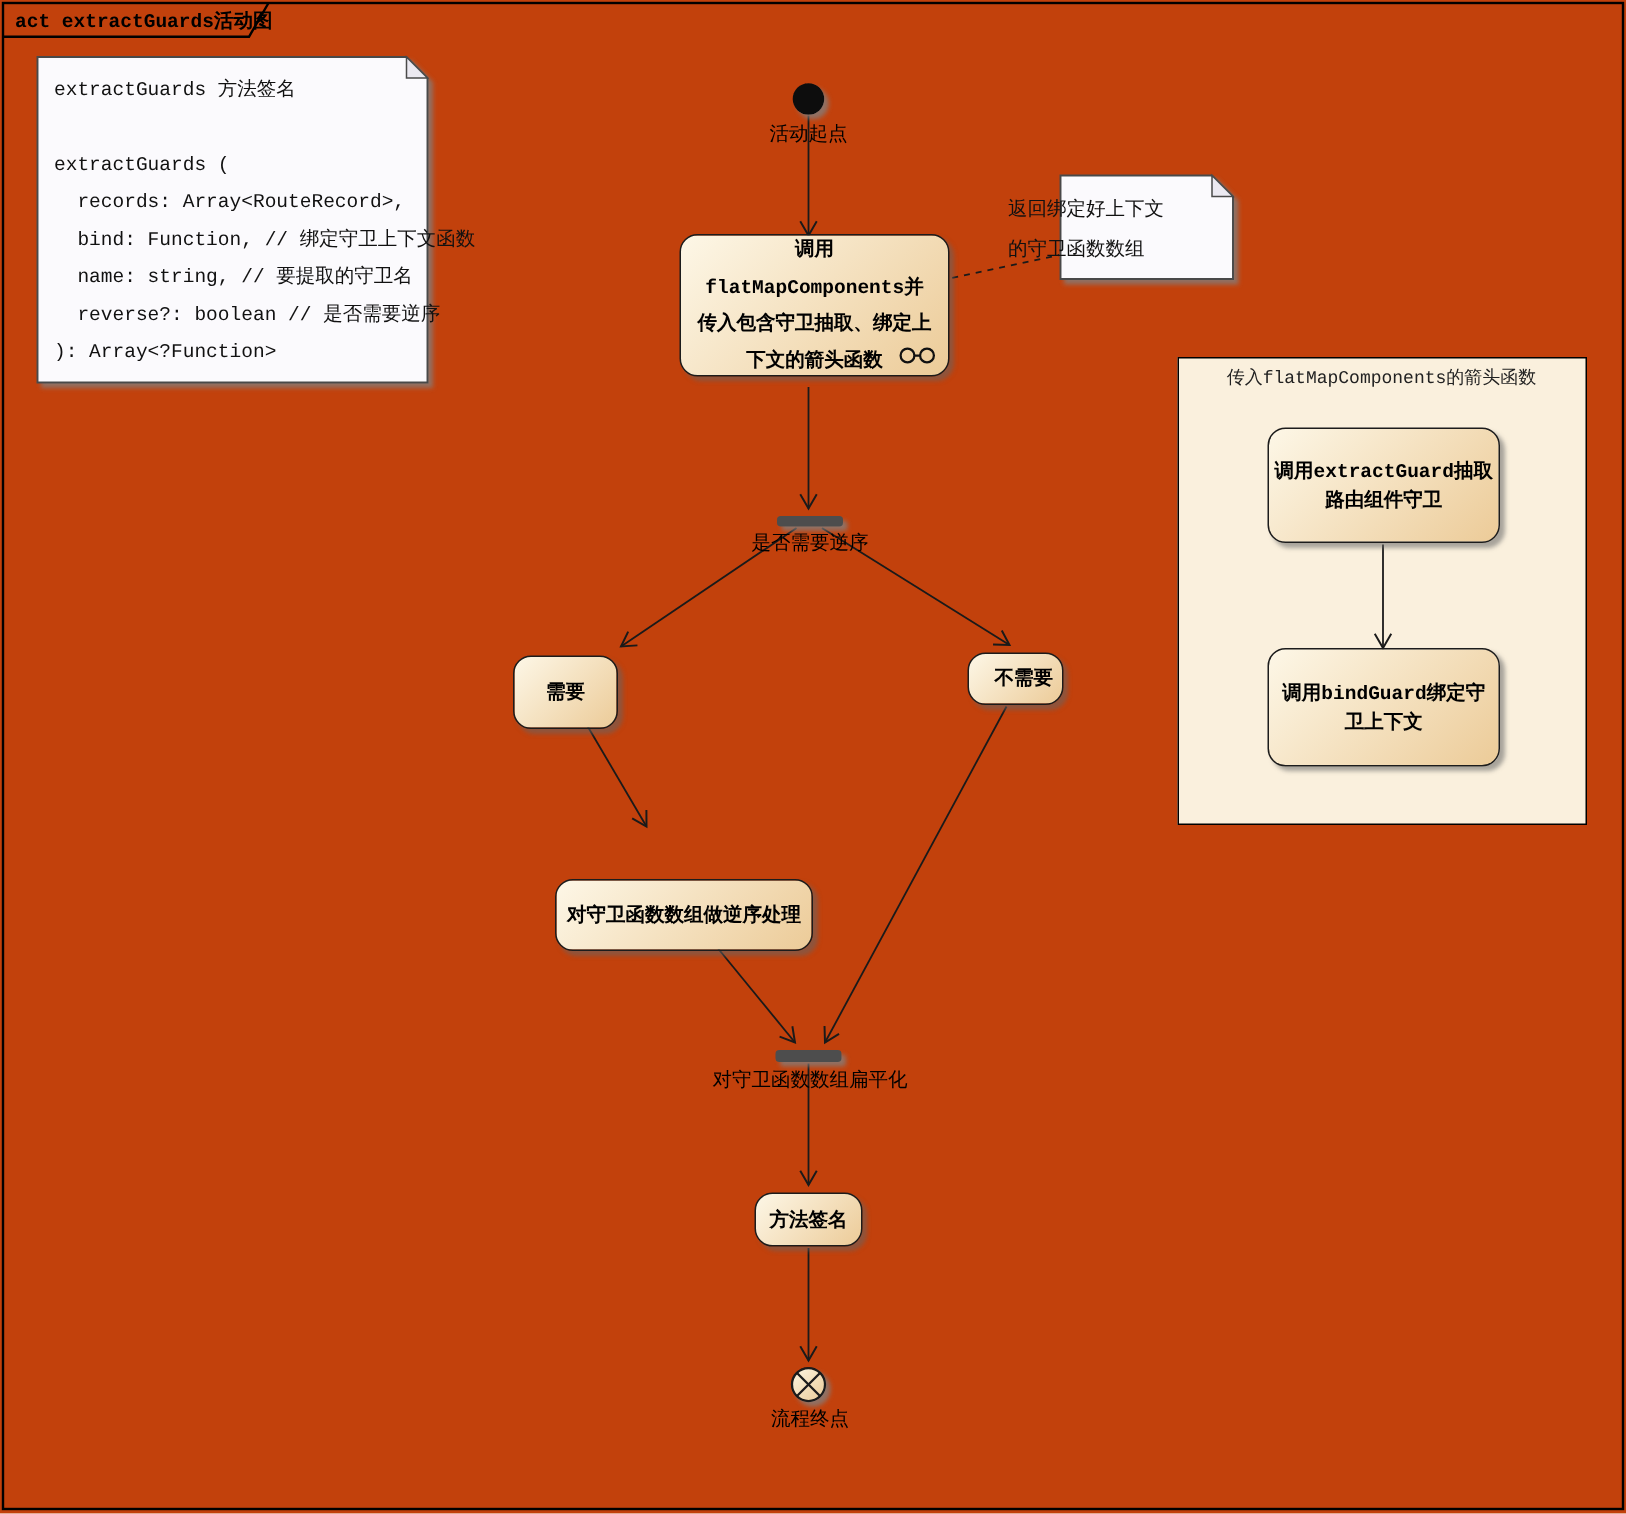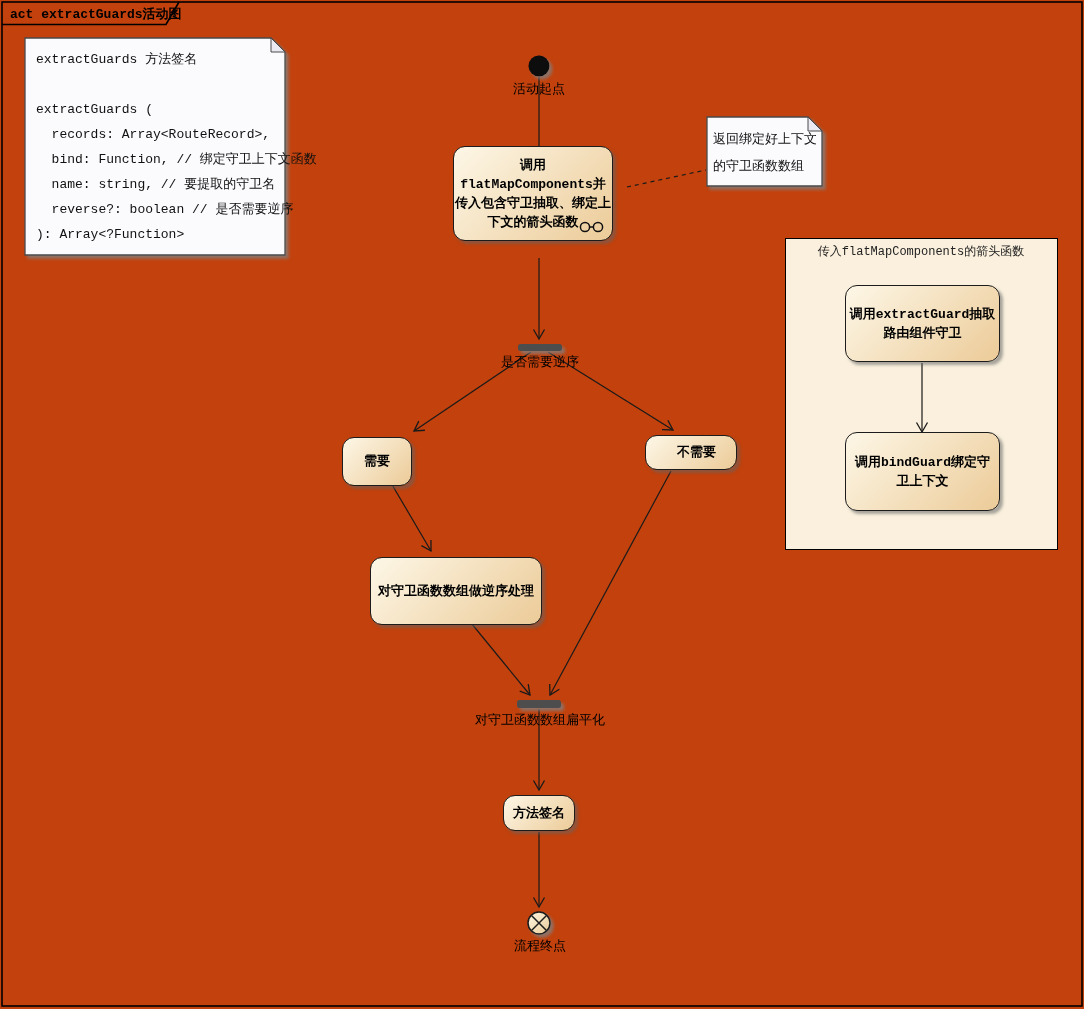--- a/index.html
+++ b/index.html
@@ -107,49 +107,49 @@
     <div>extractGuards 方法签名</div>
     <div></div>
     <div>extractGuards (</div>
     <div>  records: Array&lt;RouteRecord&gt;,</div>
     <div>  bind: Function, // 绑定守卫上下文函数</div>
     <div>  name: string, // 要提取的守卫名</div>
     <div>  reverse?: boolean // 是否需要逆序</div>
     <div>): Array&lt;?Function&gt;</div>
   </div>
 
-  <div class="note-text small" style="left:713px; top:126px;">
+  <div class="note-text small" style="left:672px; top:126px;">
     <div>返回绑定好上下文</div>
     <div>的守卫函数数组</div>
   </div>
 
   <div class="lbl" style="left:539px; top:80px;">活动起点</div>
 
-  <div class="activity" style="left:453px; top:146px; width:160px; height:95px;">
+  <div class="activity" style="left:453px; top:156px; width:180px; height:95px;justify-content:space-between;">
     <span>调用</span>
     <span>flatMapComponents并</span>
     <span>传入包含守卫抽取、绑定上</span>
     <span>下文的箭头函数</span>
     <svg class="link-badge" width="26" height="14" viewBox="0 0 26 14">
       <circle cx="6" cy="7" r="4.6" fill="none" stroke="#111" stroke-width="1.5"></circle>
       <circle cx="19" cy="7" r="4.6" fill="none" stroke="#111" stroke-width="1.5"></circle>
       <line x1="10.6" y1="7" x2="14.4" y2="7" stroke="#111" stroke-width="1.5"></line>
     </svg>
   </div>
 
   <div class="lbl" style="left:540px; top:353px;">是否需要逆序</div>
 
   <div class="activity" style="left:342px; top:437px; width:70px; height:49px;">
     <span>需要</span>
   </div>
-  <div class="activity" style="left:645px; top:435px; width:92px; height:35px;padding-left:11px;">
+  <div class="activity" style="left:645px; top:435px; width:64px; height:35px;padding-left:11px;">
     <span>不需要</span>
   </div>
 
-  <div class="activity" style="left:370px; top:557px; width:172px; height:68px;">
+  <div class="activity" style="left:370px; top:586px; width:172px; height:48px;">
     <span>对守卫函数数组做逆序处理</span>
   </div>
 
   <div class="lbl" style="left:540px; top:711px;">对守卫函数数组扁平化</div>
 
   <div class="activity" style="left:503px; top:795px; width:72px; height:36px;">
     <span>方法签名</span>
   </div>
 
   <div class="lbl" style="left:540px; top:937px;">流程终点</div>

